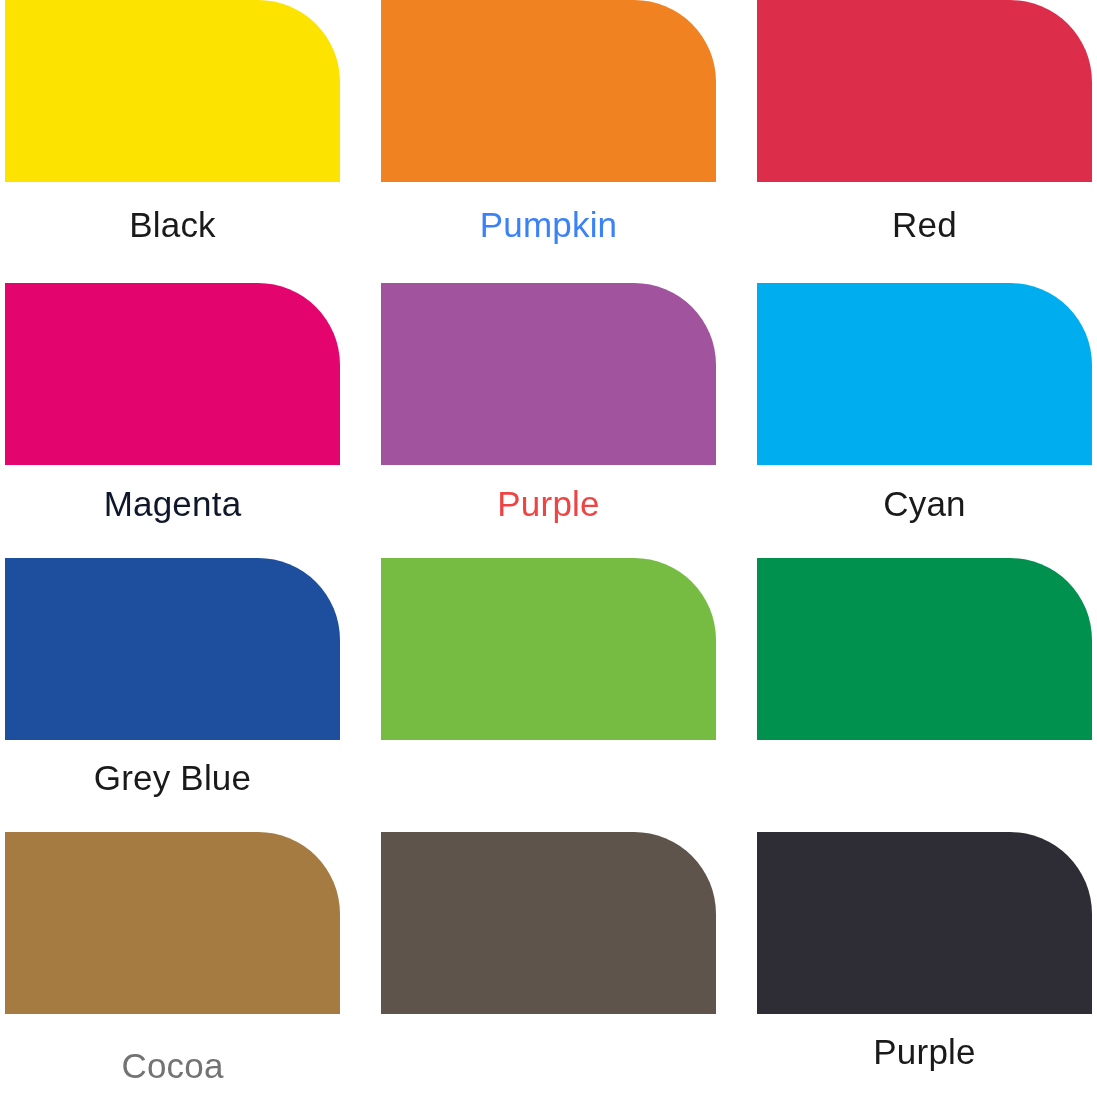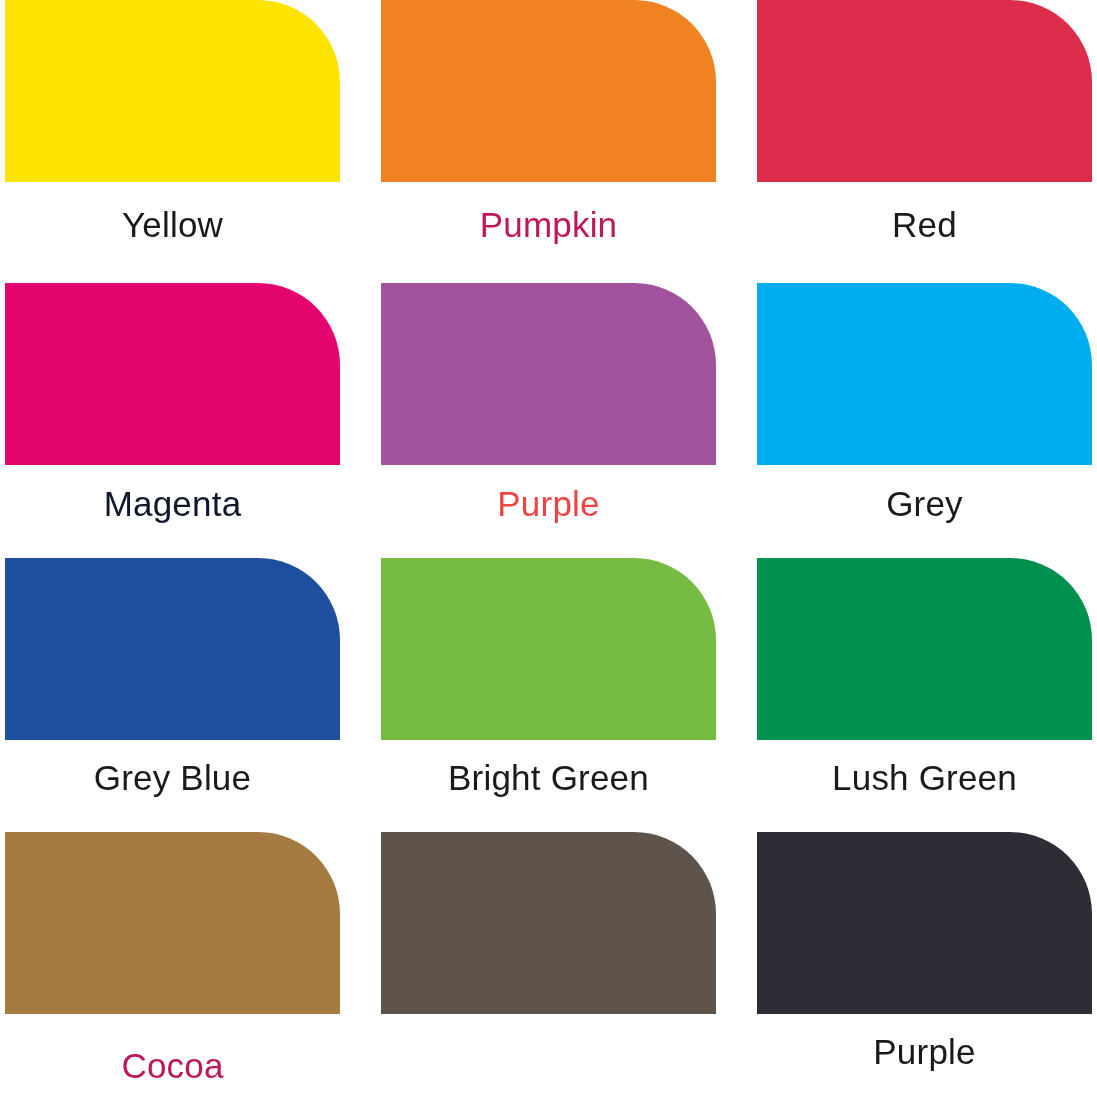--- a/index.html
+++ b/index.html
@@ -68,66 +68,64 @@
   .palette-grid > .swatch-cell:nth-child(n+7):nth-child(-n+9) .swatch-chip { margin-top: 9px; }
   .palette-grid > .swatch-cell:nth-child(n+10) .swatch-chip { margin-top: 9px; }
 </style>
 </head>
 <body style="background: rgb(255, 255, 255);">
 
 <div class="palette-grid">
 
   <div class="swatch-cell">
     <div class="swatch-chip" style="background: rgb(252, 227, 0);"></div>
-    <div class="swatch-label" style="color: rgb(26, 26, 26);">Yellow</div>
+    <div class="swatch-label" style="color: rgb(26, 26, 26);">Black</div>
   </div>
 
   <div class="swatch-cell">
     <div class="swatch-chip" style="background: rgb(240, 130, 33);"></div>
-    <div class="swatch-label" style="color: #be185d;">Pumpkin</div>
+    <div class="swatch-label" style="color: #3b82f6;">Pumpkin</div>
   </div>
 
   <div class="swatch-cell">
     <div class="swatch-chip" style="background: rgb(220, 46, 74);"></div>
     <div class="swatch-label" style="color: rgb(26, 26, 26);">Red</div>
   </div>
 
   <div class="swatch-cell">
     <div class="swatch-chip" style="background: rgb(228, 4, 110);"></div>
     <div class="swatch-label" style="color: #0f172a;">Magenta</div>
   </div>
 
   <div class="swatch-cell">
     <div class="swatch-chip" style="background: rgb(161, 83, 158);"></div>
     <div class="swatch-label" style="color: #ef4444;">Purple</div>
   </div>
 
   <div class="swatch-cell">
     <div class="swatch-chip" style="background: rgb(0, 174, 239);"></div>
-    <div class="swatch-label" style="color: rgb(26, 26, 26);">Grey</div>
+    <div class="swatch-label" style="color: rgb(26, 26, 26);">Cyan</div>
   </div>
 
   <div class="swatch-cell">
     <div class="swatch-chip" style="background: rgb(29, 79, 158);"></div>
     <div class="swatch-label" style="color: rgb(26, 26, 26);">Grey Blue</div>
   </div>
 
   <div class="swatch-cell">
     <div class="swatch-chip" style="background: rgb(118, 188, 67);"></div>
-    <div class="swatch-label" style="color: rgb(26, 26, 26);">Bright Green</div>
   </div>
 
   <div class="swatch-cell">
     <div class="swatch-chip" style="background: rgb(0, 145, 78);"></div>
-    <div class="swatch-label" style="color: rgb(26, 26, 26);">Lush Green</div>
   </div>
 
   <div class="swatch-cell">
     <div class="swatch-chip" style="background: rgb(165, 123, 65);"></div>
-    <div class="swatch-label" style="color: #be185d; margin-top: 27px;">Cocoa</div>
+    <div class="swatch-label" style="color: #737373; margin-top: 27px;">Cocoa</div>
   </div>
 
   <div class="swatch-cell">
     <div class="swatch-chip" style="background: rgb(94, 84, 75);"></div>
   </div>
 
   <div class="swatch-cell">
     <div class="swatch-chip" style="background: rgb(46, 44, 52);"></div>
     <div class="swatch-label" style="color: rgb(26, 26, 26);">Purple</div>
   </div>

